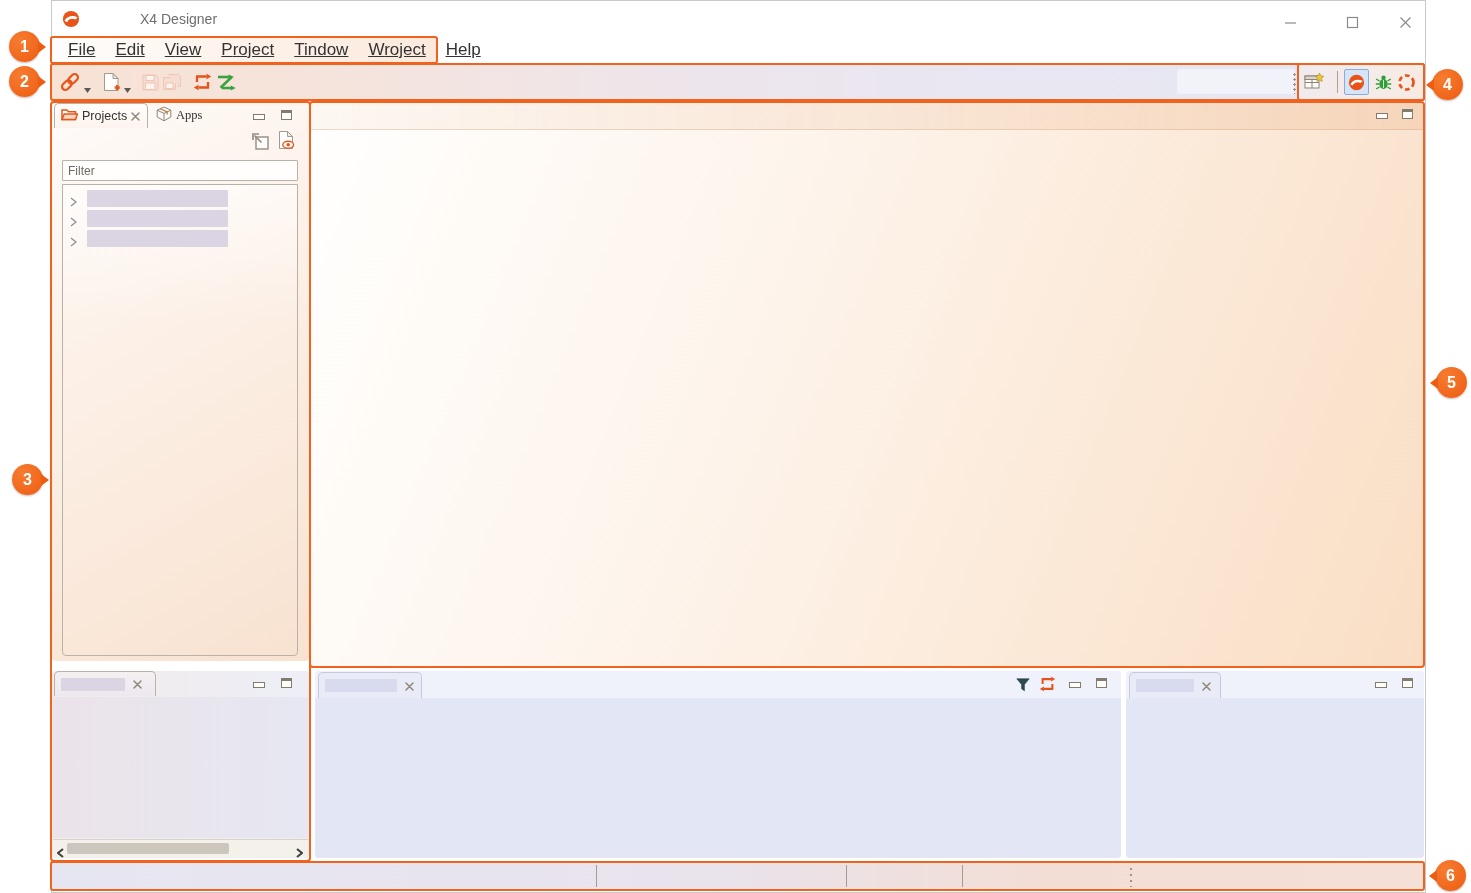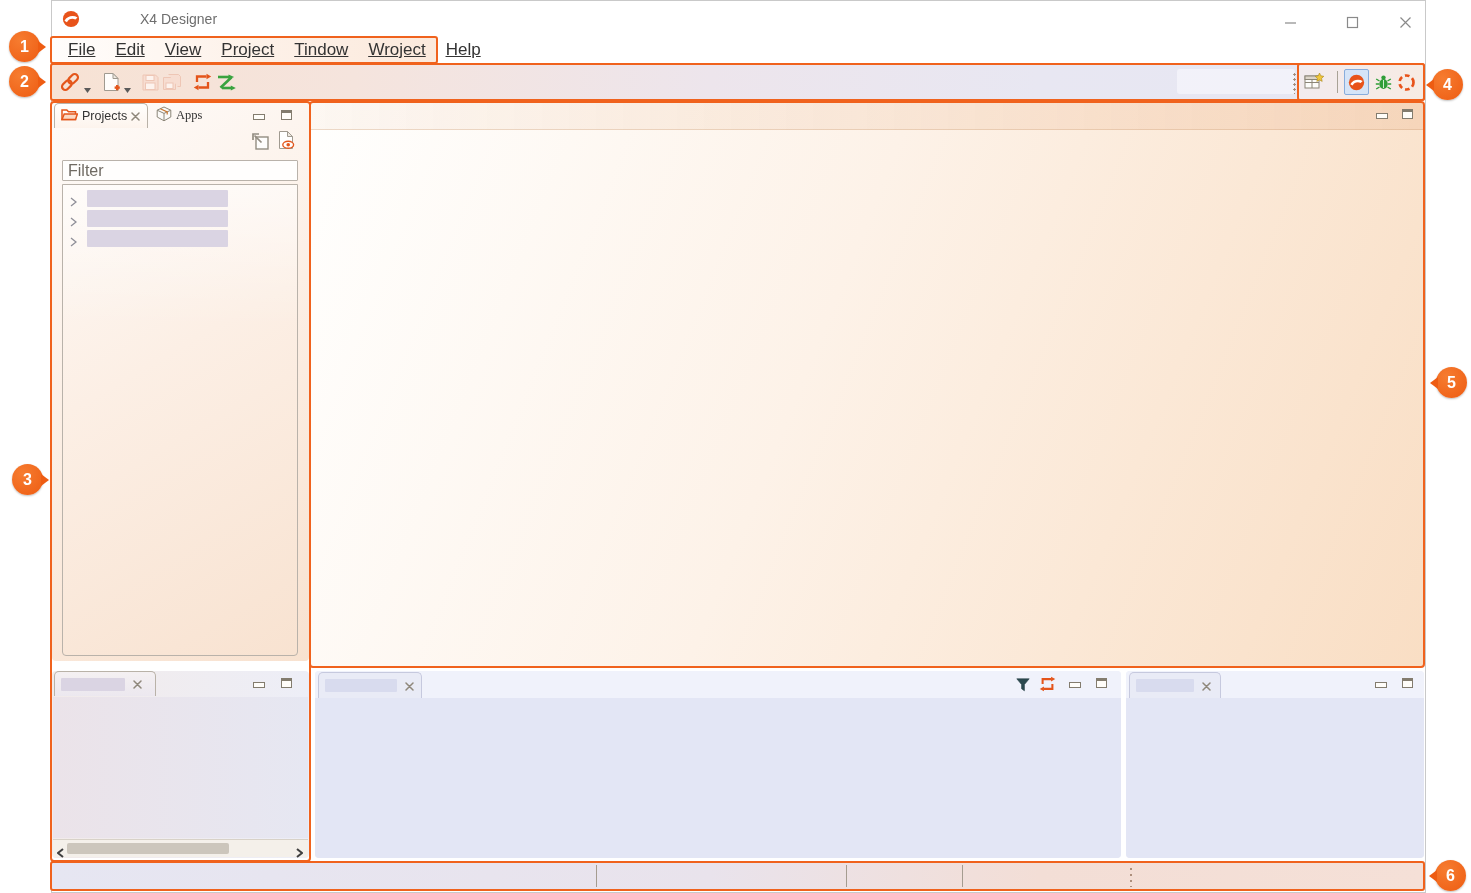--- a/index.html
+++ b/index.html
@@ -38,21 +38,21 @@
   .rbox{border:2px solid #f0621d;border-radius:4px;box-sizing:border-box;pointer-events:none;}
   
   .projpanel{left:52px;top:103px;width:257px;height:558px;border-radius:4px;
     background:linear-gradient(150deg,#fefbf9 0%,#fcefe5 45%,#f8e2d0 100%);}
   .tabrow-tab{position:absolute;top:0;height:25px;display:flex;align-items:center;box-sizing:border-box;}
   .tab-active{background:linear-gradient(180deg,#fffefd,#fdf4ed);border:1px solid #b9b2a8;border-bottom:none;
     border-radius:5px 5px 0 0;}
   .tab-label{font-size:12.5px;color:#333;margin:0 4px;}
   .filterbox{position:absolute;left:10px;top:57px;width:236px;height:21px;border:1px solid #b9b2aa;
     background:#fffefd;box-sizing:border-box;font-family:"Liberation Sans",sans-serif;
-    font-size:16px;color:#1d4ed8;padding:0 5px;border-radius:1px;}
+    font-size:12px;color:#1d4ed8;padding:0 5px;border-radius:1px;}
   .filterbox::placeholder{color:#6f6a62;opacity:1;}
   .treebox{position:absolute;left:10px;top:81px;width:236px;height:472px;border:1px solid #b9b2aa;
     border-radius:0 0 4px 4px;background:linear-gradient(180deg,rgba(255,255,255,.55),rgba(255,255,255,0) 30%);
     box-sizing:border-box;}
   .treerow{position:absolute;left:0;width:100%;height:20px;}
   .redact{background:#dad4e3;border-radius:1px;}
   .gmin{width:10px;height:4px;border:1px solid #837c6e;background:#fffdf9;box-sizing:content-box;}
   .gmax{width:11px;height:10px;border:1px solid #837c6e;border-top-width:3px;background:#fffdf9;box-sizing:border-box;}
   .pbtn{position:absolute;width:20px;height:18px;display:flex;align-items:center;justify-content:center;}
   

